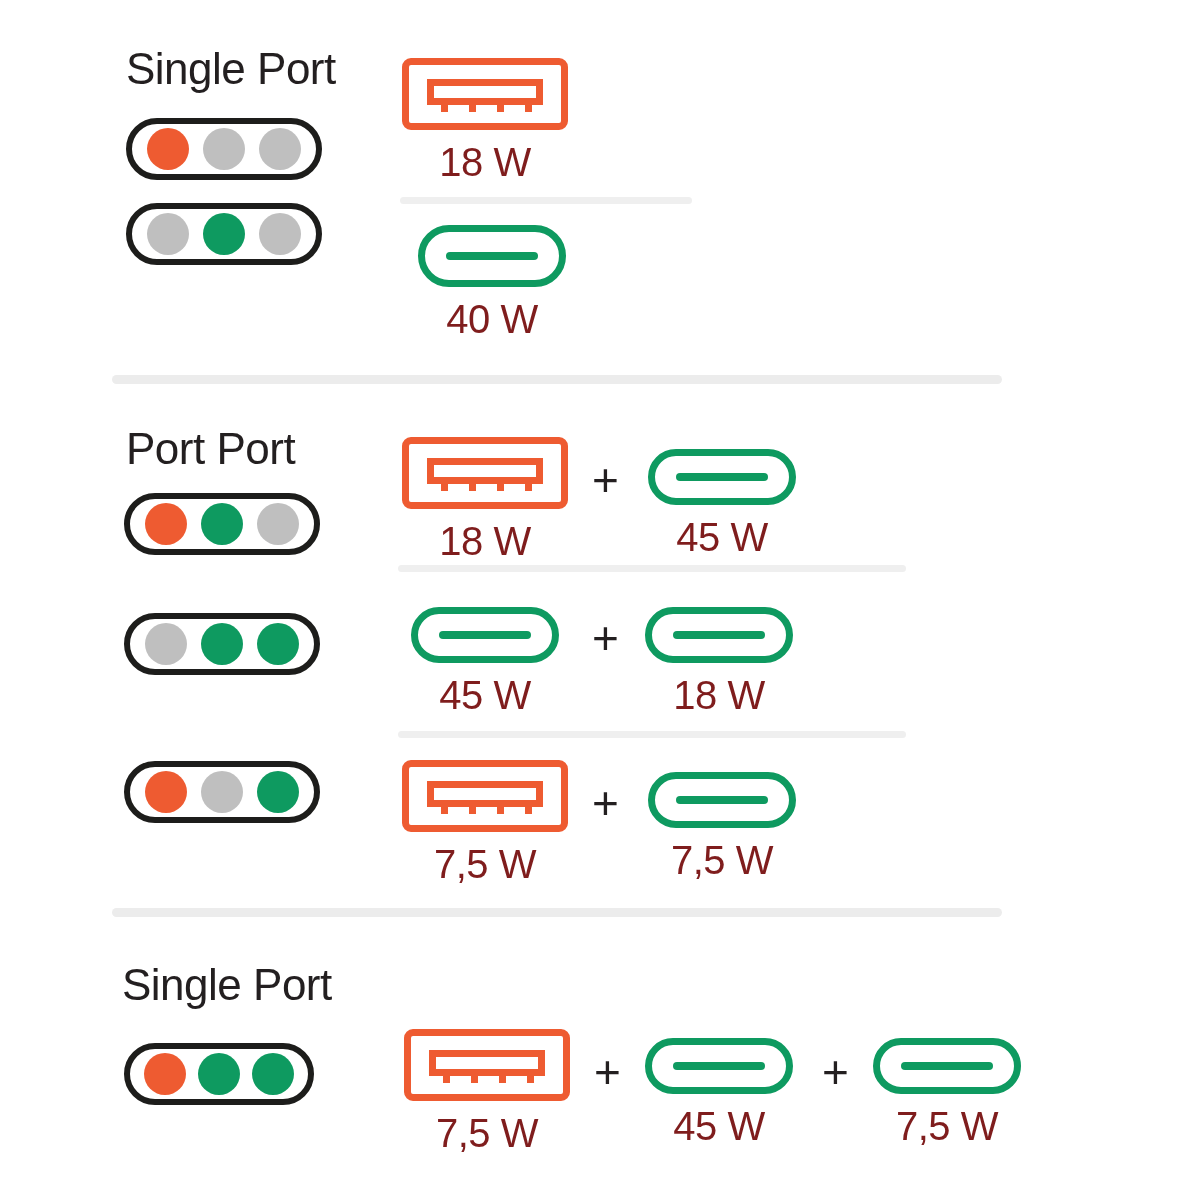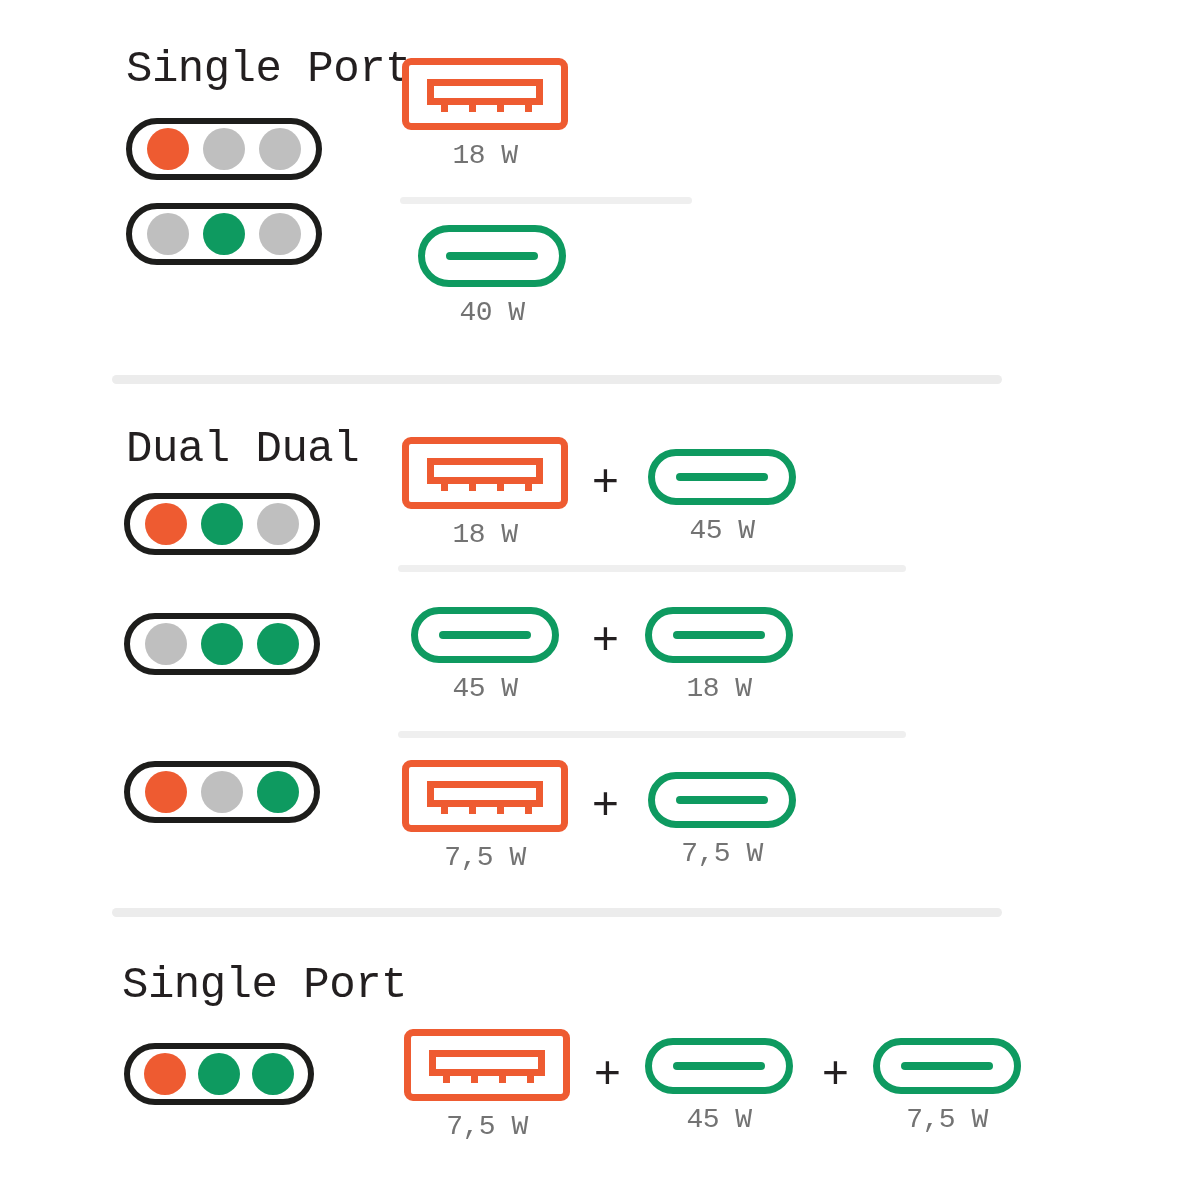--- a/index.html
+++ b/index.html
@@ -37,21 +37,21 @@
   .row-rule {
     position: absolute;
     height: 7px;
     background: #efefef;
     border-radius: 4px;
   }
 
   
   .section-title {
     position: absolute;
-    font-family: Liberation Mono, monospace;
+    font-family: Liberation Sans, sans-serif;
     font-size: 44px;
     font-weight: 400;
     color: #231f20;
     letter-spacing: -0.5px;
     white-space: nowrap;
   }
 
   
   .led-pill {
     position: absolute;
@@ -72,24 +72,24 @@
 
   
   .port-group {
     position: absolute;
     display: flex;
     flex-direction: column;
     align-items: center;
   }
   .port-label {
     margin-top: 10px;
-    font-family: Liberation Mono, monospace;
-    font-size: 28px;
+    font-family: Liberation Sans, sans-serif;
+    font-size: 40px;
     font-weight: 400;
-    color: #737373;
+    color: #7f1d1d;
     white-space: nowrap;
     letter-spacing: -0.5px;
   }
 
   
   .usb-a {
     position: relative;
     border: 7px solid #ee5b31;
     border-radius: 9px;
     background: #ffffff;
@@ -169,21 +169,21 @@
       </div>
       <div class="port-label">40 W</div>
     </div>
 
   </div>
 
   <div class="section-rule" style="top:375px;"></div>
 
   <div class="section">
 
-    <div class="section-title" style="left:126px; top:424px;">Dual Dual</div>
+    <div class="section-title" style="left:126px; top:424px;">Port Port</div>
 
     <div class="led-pill" style="left:124px; top:493px; width:196px; height:62px; padding:0 8px;">
       <span class="led orange" style="width:42px;height:42px;"></span>
       <span class="led green" style="width:42px;height:42px;"></span>
       <span class="led grey" style="width:42px;height:42px;"></span>
     </div>
 
     <div class="port-group" style="left:402px; top:437px;">
       <div class="usb-a" style="width:166px;height:72px;">
         <span class="inner" style="left:18px; top:14px; width:116px; height:26px;"></span>

